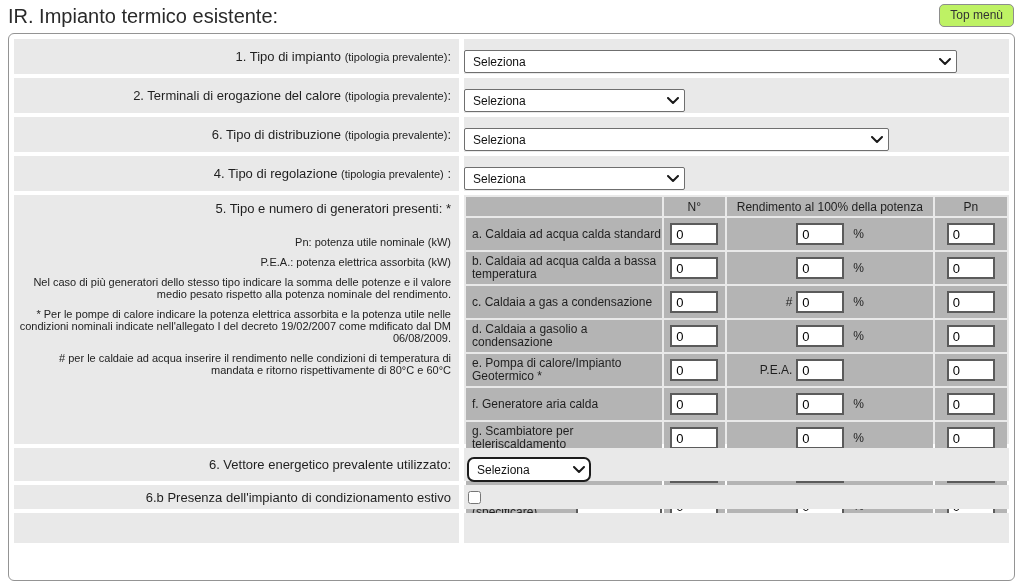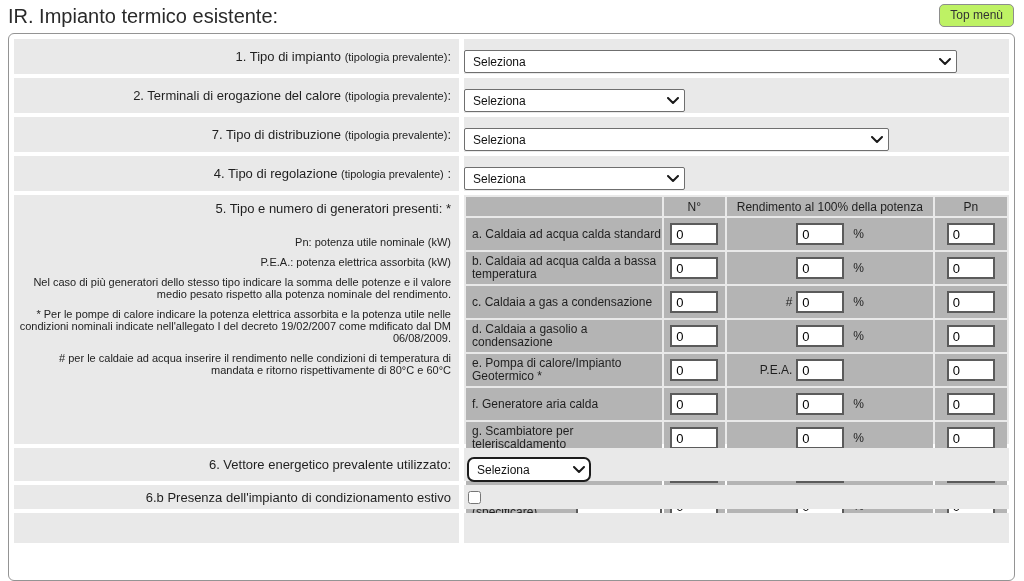--- a/index.html
+++ b/index.html
@@ -93,21 +93,21 @@
           <svg width="12" height="8" viewBox="0 0 12 8">
               <path d="M1 1 L6 6 L11 1" fill="none" stroke="#1a1a1a" stroke-width="2" stroke-linecap="round" stroke-linejoin="round"></path>
             </svg>
         </span>
       </span>
     </div>
   </div>
 
   <div class="frow h31">
     <div class="lcell">
-      <span><span>7. Tipo di distribuzione</span> <small>(tipologia prevalente)</small><span>:</span></span>
+      <span><span>6. Tipo di distribuzione</span> <small>(tipologia prevalente)</small><span>:</span></span>
     </div>
     <div class="ccell">
       <span class="sel-wrap w3">
         <select>
           <option>Seleziona</option>
         </select>
         <span class="chev">
           <svg width="12" height="8" viewBox="0 0 12 8">
               <path d="M1 1 L6 6 L11 1" fill="none" stroke="#1a1a1a" stroke-width="2" stroke-linecap="round" stroke-linejoin="round"></path>
             </svg>

